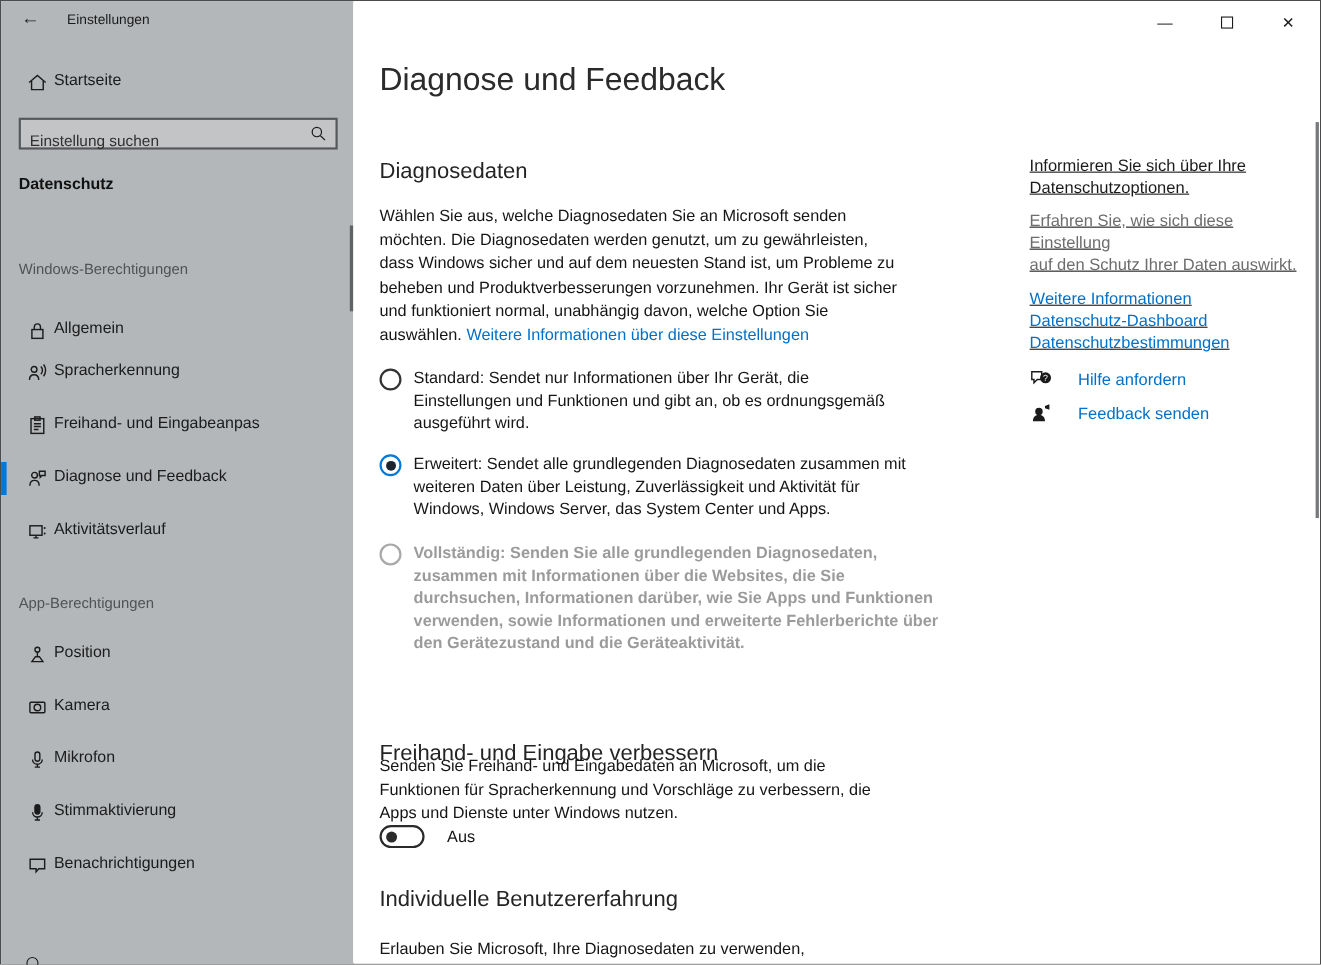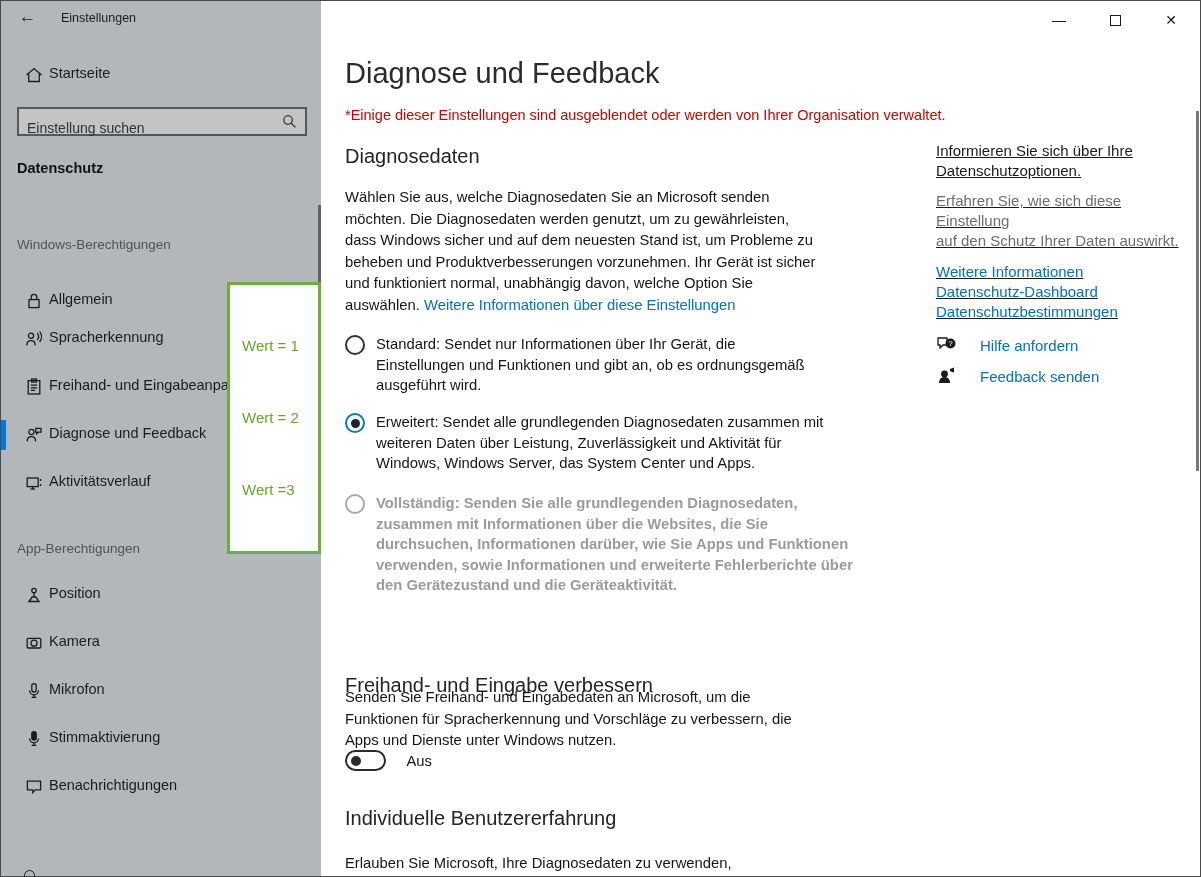--- a/index.html
+++ b/index.html
@@ -198,38 +198,32 @@
         <path d="M3.4 4.2 H16.6 V12.8 H11.2 L8.8 15.6 V12.8 H3.4 Z"></path>
       </svg>
       <span class="rlabel">Benachrichtigungen</span>
     </div>
 
 
     <div class="partial-icon"></div>
     <div class="side-scrollthumb"></div>
   </div>
 
-  <div class="annot-box">
-    <div class="annot-val" style="top:52px;">Wert = 1</div>
-    <div class="annot-val" style="top:124px;">Wert = 2</div>
-    <div class="annot-val" style="top:196px;">Wert =3</div>
-  </div>
 
   <div class="main">
 
     <div class="win-controls">
       <span class="wc-btn">—</span>
       <span class="wc-btn">
           <span class="wc-max-glyph"></span>
         </span>
       <span class="wc-btn">✕</span>
     </div>
 
     <h1 class="page-title">Diagnose und Feedback</h1>
-    <div class="warn-text">*Einige dieser Einstellungen sind ausgeblendet oder werden von Ihrer Organisation verwaltet.</div>
 
     <h2 class="h2" style="top:144px;">Diagnosedaten</h2>
 
     <div class="body-text" style="top:186px; width:600px;"><span>Wählen Sie aus, welche Diagnosedaten Sie an Microsoft senden
 möchten. Die Diagnosedaten werden genutzt, um zu gewährleisten,
 dass Windows sicher und auf dem neuesten Stand ist, um Probleme zu
 beheben und Produktverbesserungen vorzunehmen. Ihr Gerät ist sicher
 und funktioniert normal, unabhängig davon, welche Option Sie
 auswählen. </span><a class="inline-link">Weitere Informationen über diese Einstellungen</a></div>
 

